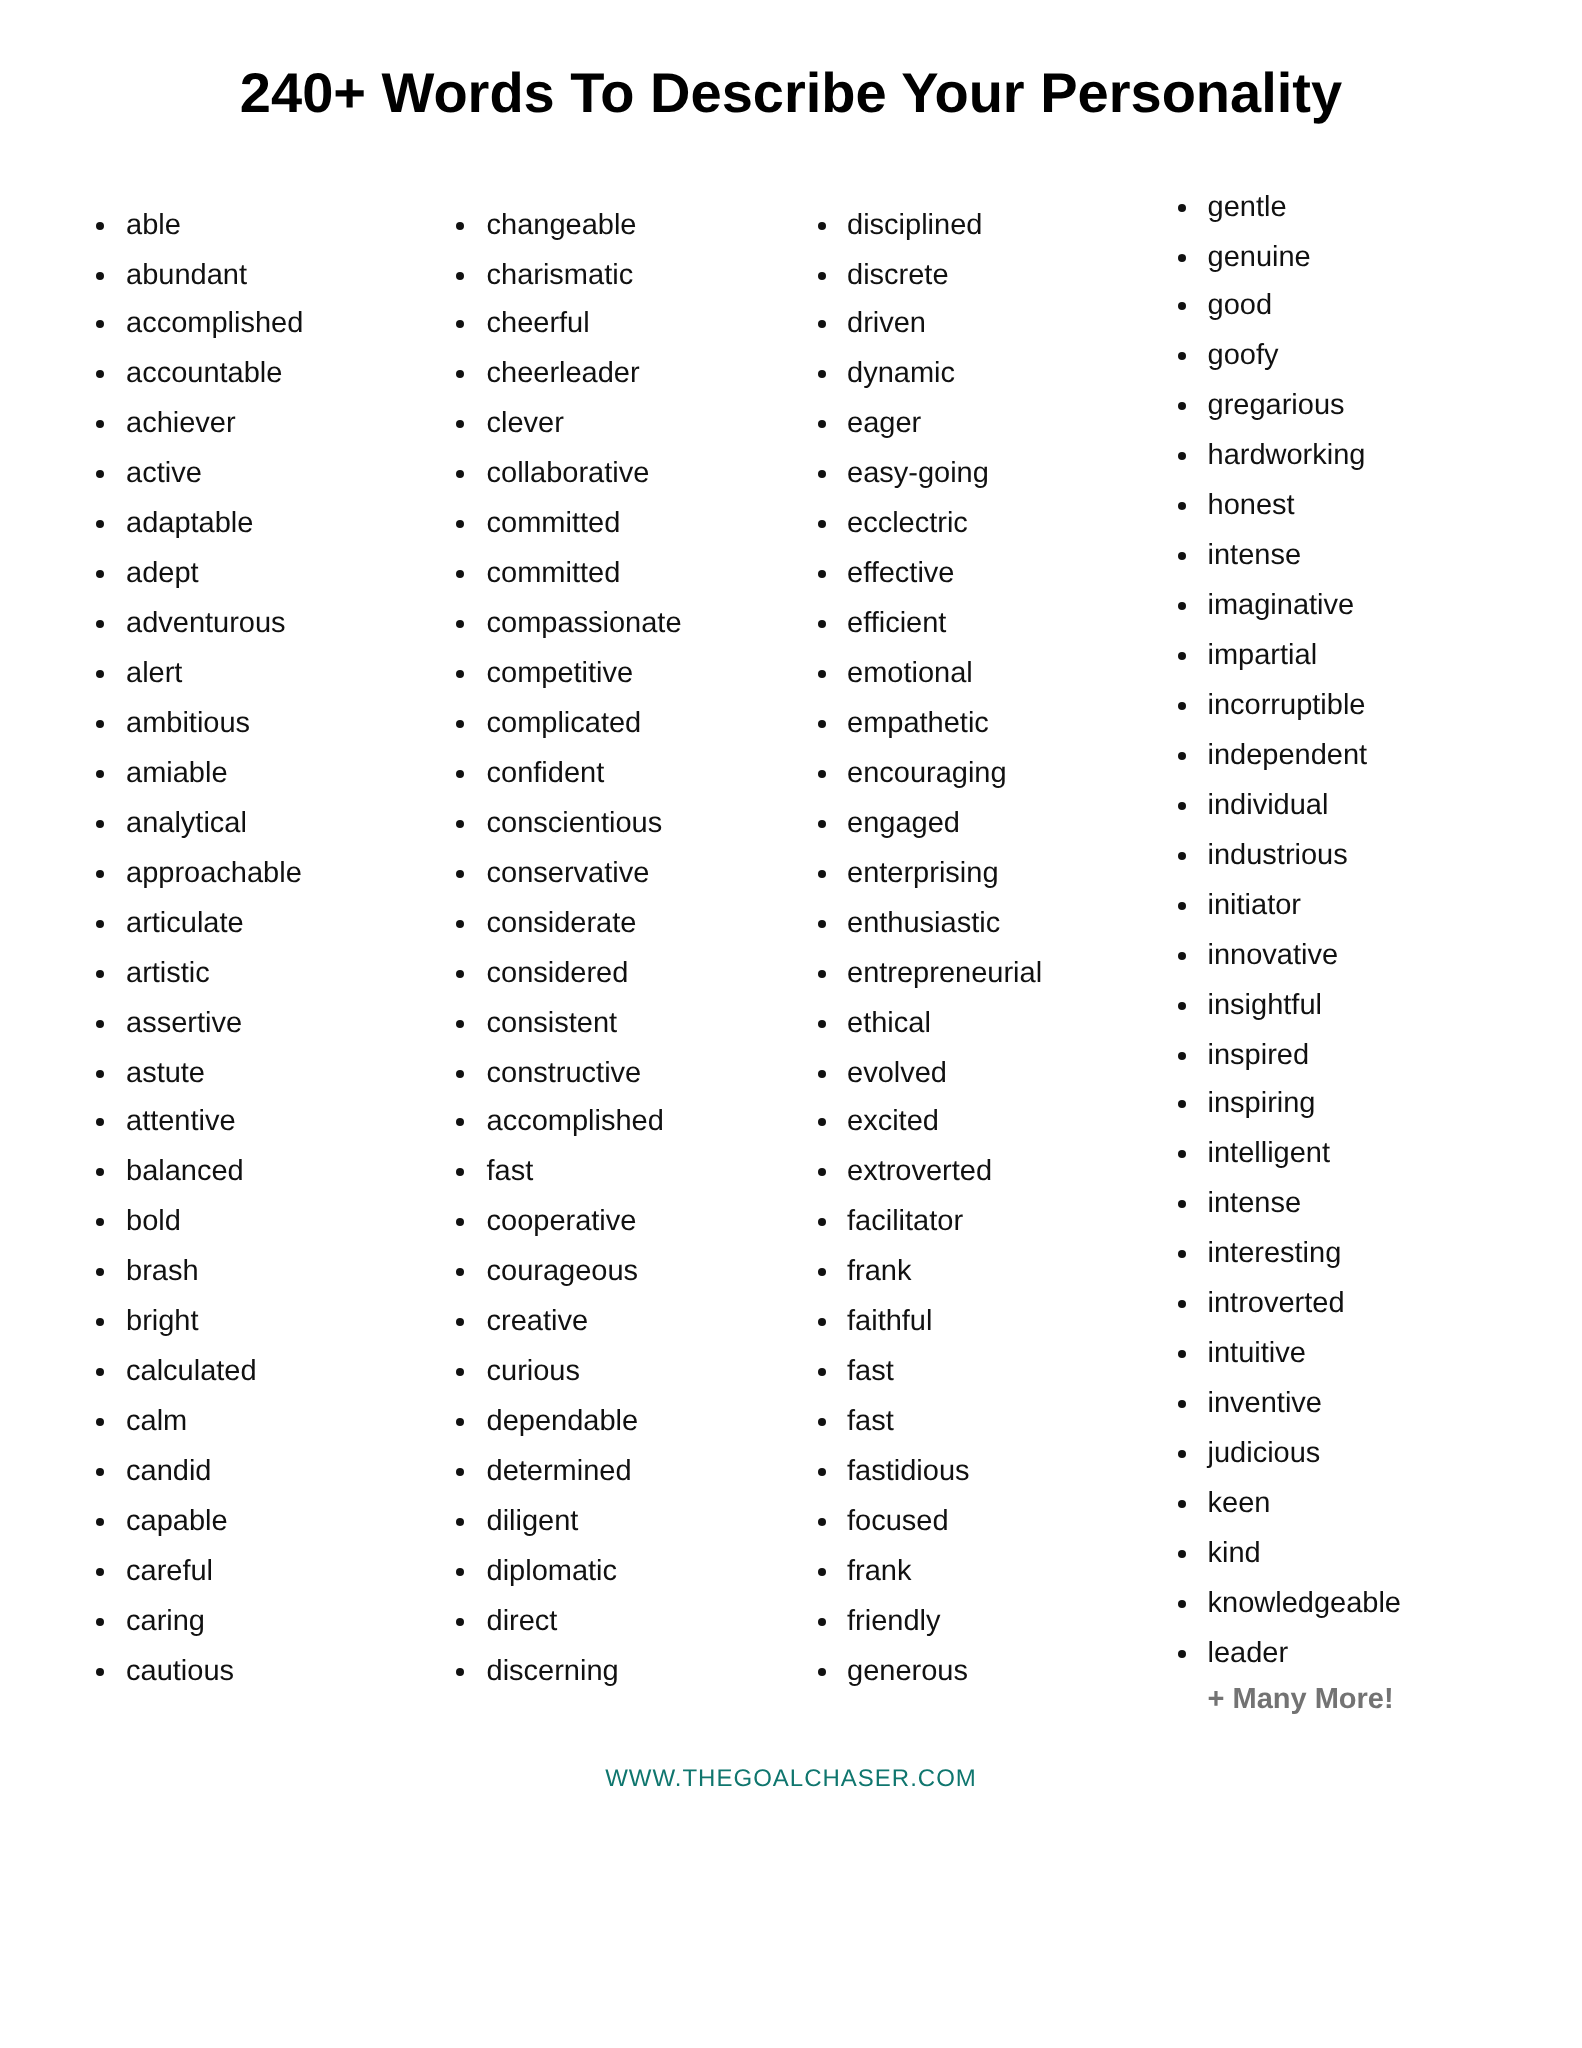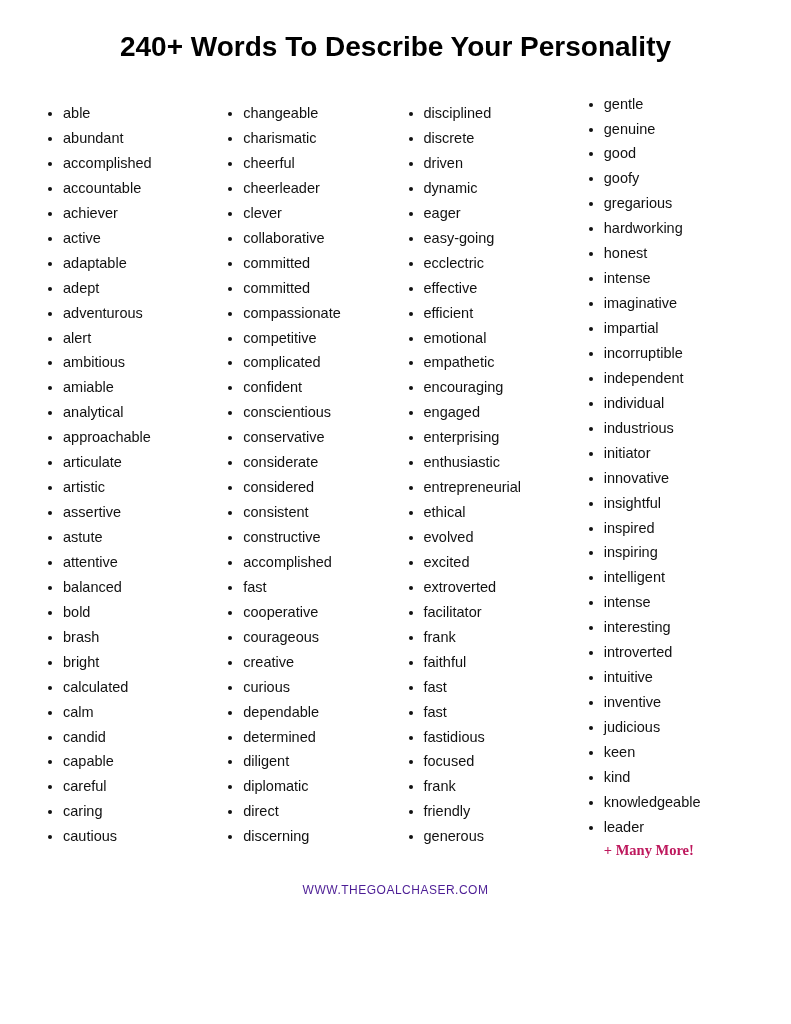--- a/index.html
+++ b/index.html
@@ -38,30 +38,30 @@
     }
     .column ul li {
       font-size: 14.5px;
       color: #111111;
       line-height: 1.72;
       font-family: Arial, sans-serif;
     }
     .more-text {
       font-size: 14.5px;
       font-weight: bold;
-      color: #be185d;
-      font-family: Liberation Serif, serif;
+      color: #737373;
+      font-family: Liberation Sans, sans-serif;
       padding-left: 20px;
       margin-top: 2px;
     }
     .footer {
       text-align: center;
       margin-top: 24px;
       font-size: 12px;
-      color: #4c1d95;
+      color: #0f766e;
       font-family: Arial, sans-serif;
       letter-spacing: 0.5px;
     }
   </style>
 </head>
 <body>
 
 <h1>240+ Words To Describe Your Personality</h1>
 
 <div class="columns-container">

